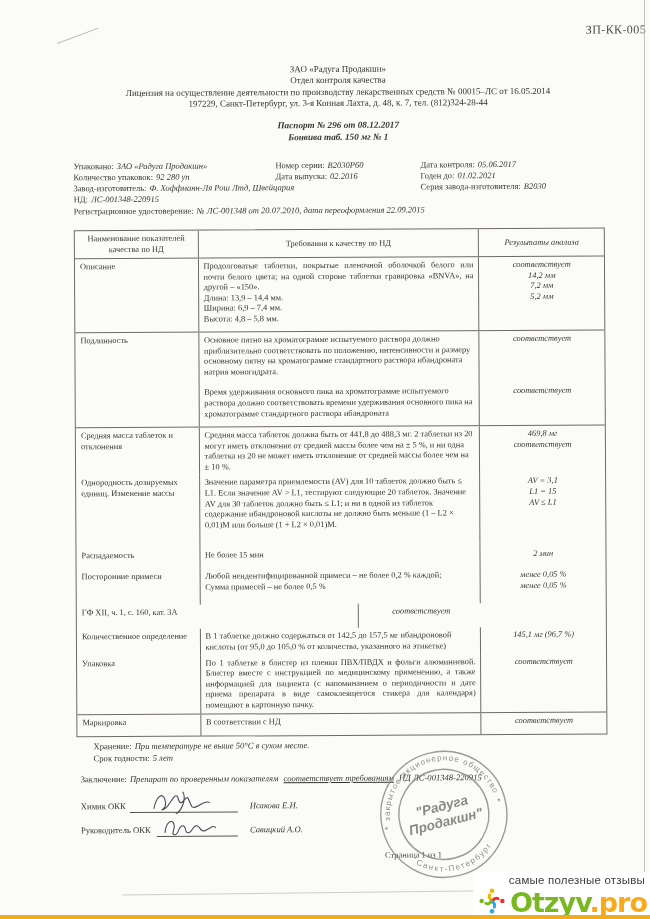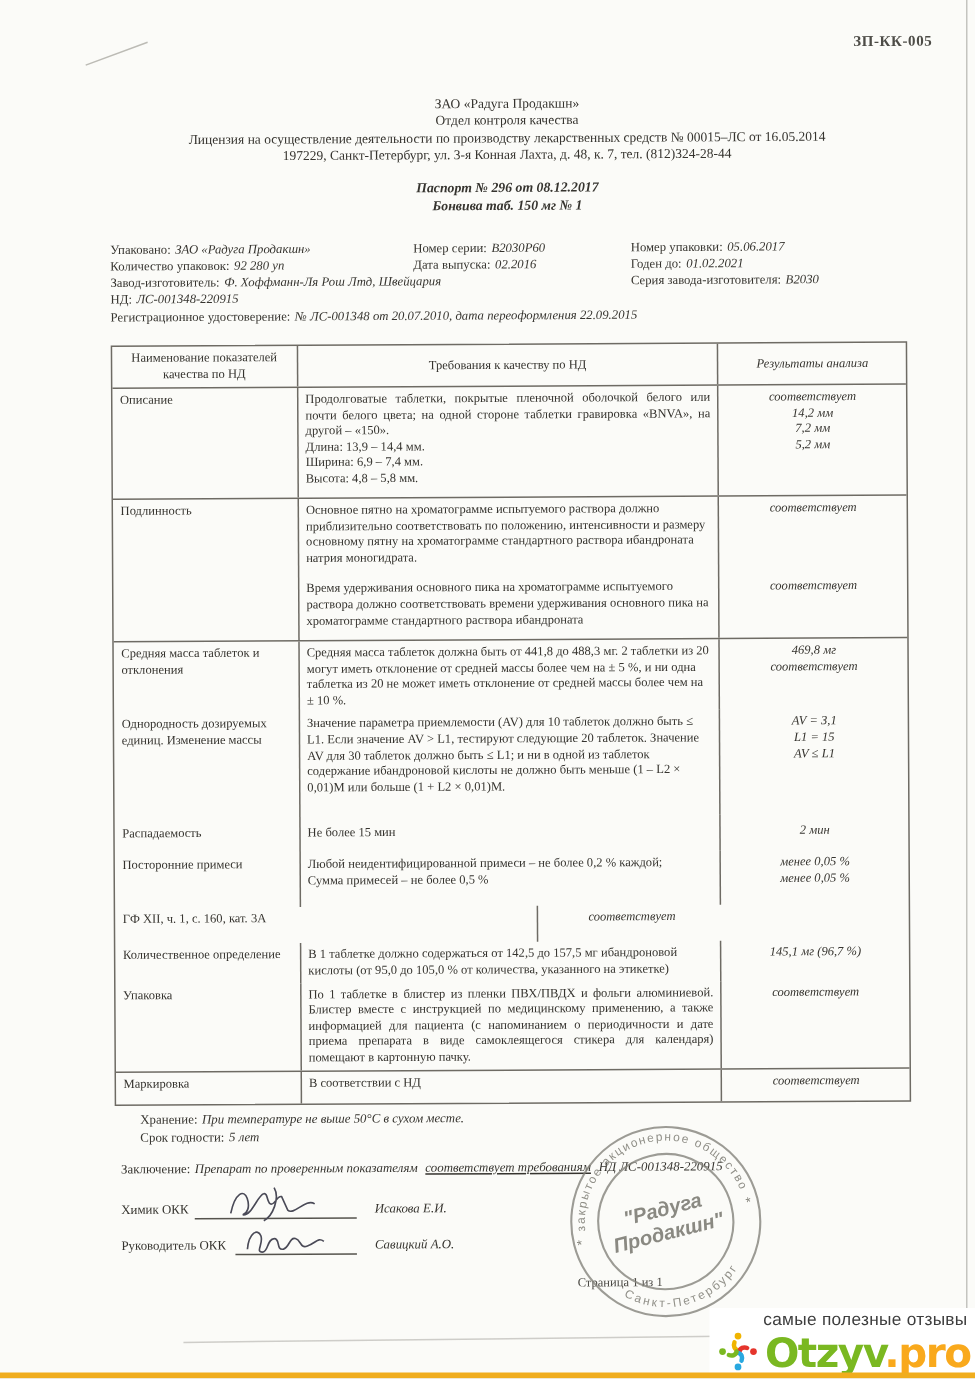--- a/index.html
+++ b/index.html
@@ -7,21 +7,21 @@
         font-family:"Liberation Serif","DejaVu Serif",serif;color:#36342f;}
   .abs{position:absolute;}
   .doc{position:absolute;inset:0;transform:rotate(-0.3deg);}
   
   .edge-line{position:absolute;top:0;bottom:30px;left:644px;width:1px;background:#b7b6b0;opacity:.8;}
   .corner-line{position:absolute;left:58px;top:34px;width:44px;height:0;border-top:1.6px solid #9a9891;
                transform:rotate(-20deg);opacity:.65;}
   .scanline{position:absolute;left:120px;top:892px;width:450px;height:0;border-top:1px solid #a9a8a2;
             transform:rotate(-0.35deg);opacity:.55;}
   
-  .form-code{left:571px;top:24px;font-size:10px;color:#4d4c47;letter-spacing:.4px;font-weight:bold;}
+  .form-code{left:588px;top:24px;font-size:12px;color:#4d4c47;letter-spacing:.4px;}
   .c{left:30px;width:620px;text-align:center;}
   .hl{font-size:9px;line-height:11px;}
   .pass{font-size:9.2px;font-weight:bold;font-style:italic;}
   
   .il{font-size:8.5px;white-space:nowrap;}
   .lbl{font-style:normal;}
   .val{font-style:italic;margin-left:3px;}
   
   .qtable{left:75px;top:229px;width:531px;border:1px solid #6e6b64;font-size:8.4px;line-height:10.6px;box-sizing:border-box;}
   .trow{display:flex;box-sizing:border-box;}
@@ -66,21 +66,21 @@
 
     <div class="abs c hl" style="top:64px">ЗАО «Радуга Продакшн»</div>
     <div class="abs c hl" style="top:75px">Отдел контроля качества</div>
     <div class="abs c hl" style="top:87px">Лицензия на осуществление деятельности по производству лекарственных средств № 00015–ЛС от 16.05.2014</div>
     <div class="abs c hl" style="top:98px">197229, Санкт-Петербург, ул. 3-я Конная Лахта, д. 48, к. 7, тел. (812)324-28-44</div>
     <div class="abs c pass" style="top:120px">Паспорт № 296 от 08.12.2017</div>
     <div class="abs c pass" style="top:132px">Бонвива таб. 150 мг № 1</div>
 
     <div class="abs il" style="left:75px;top:160px"><span class="lbl">Упаковано:</span><span class="val">ЗАО «Радуга Продакшн»</span></div>
     <div class="abs il" style="left:277px;top:160px"><span class="lbl">Номер серии:</span><span class="val">B2030P60</span></div>
-    <div class="abs il" style="left:422px;top:160px"><span class="lbl">Номер упаковки:</span><span class="val">05.06.2017</span></div>
+    <div class="abs il" style="left:422px;top:160px"><span class="lbl">Дата контроля:</span><span class="val">05.06.2017</span></div>
 
     <div class="abs il" style="left:75px;top:171px"><span class="lbl">Количество упаковок:</span><span class="val">92 280 уп</span></div>
     <div class="abs il" style="left:277px;top:171px"><span class="lbl">Дата выпуска:</span><span class="val">02.2016</span></div>
     <div class="abs il" style="left:422px;top:171px"><span class="lbl">Годен до:</span><span class="val">01.02.2021</span></div>
 
     <div class="abs il" style="left:75px;top:182px"><span class="lbl">Завод-изготовитель:</span><span class="val">Ф. Хоффманн-Ля Рош Лтд, Швейцария</span></div>
     <div class="abs il" style="left:422px;top:182px"><span class="lbl">Серия завода-изготовителя:</span><span class="val">B2030</span></div>
 
     <div class="abs il" style="left:75px;top:193px"><span class="lbl">НД:</span><span class="val">ЛС-001348-220915</span></div>
     <div class="abs il" style="left:75px;top:205px"><span class="lbl">Регистрационное удостоверение:</span><span class="val">№ ЛС-001348 от 20.07.2010, дата переоформления 22.09.2015</span></div>

